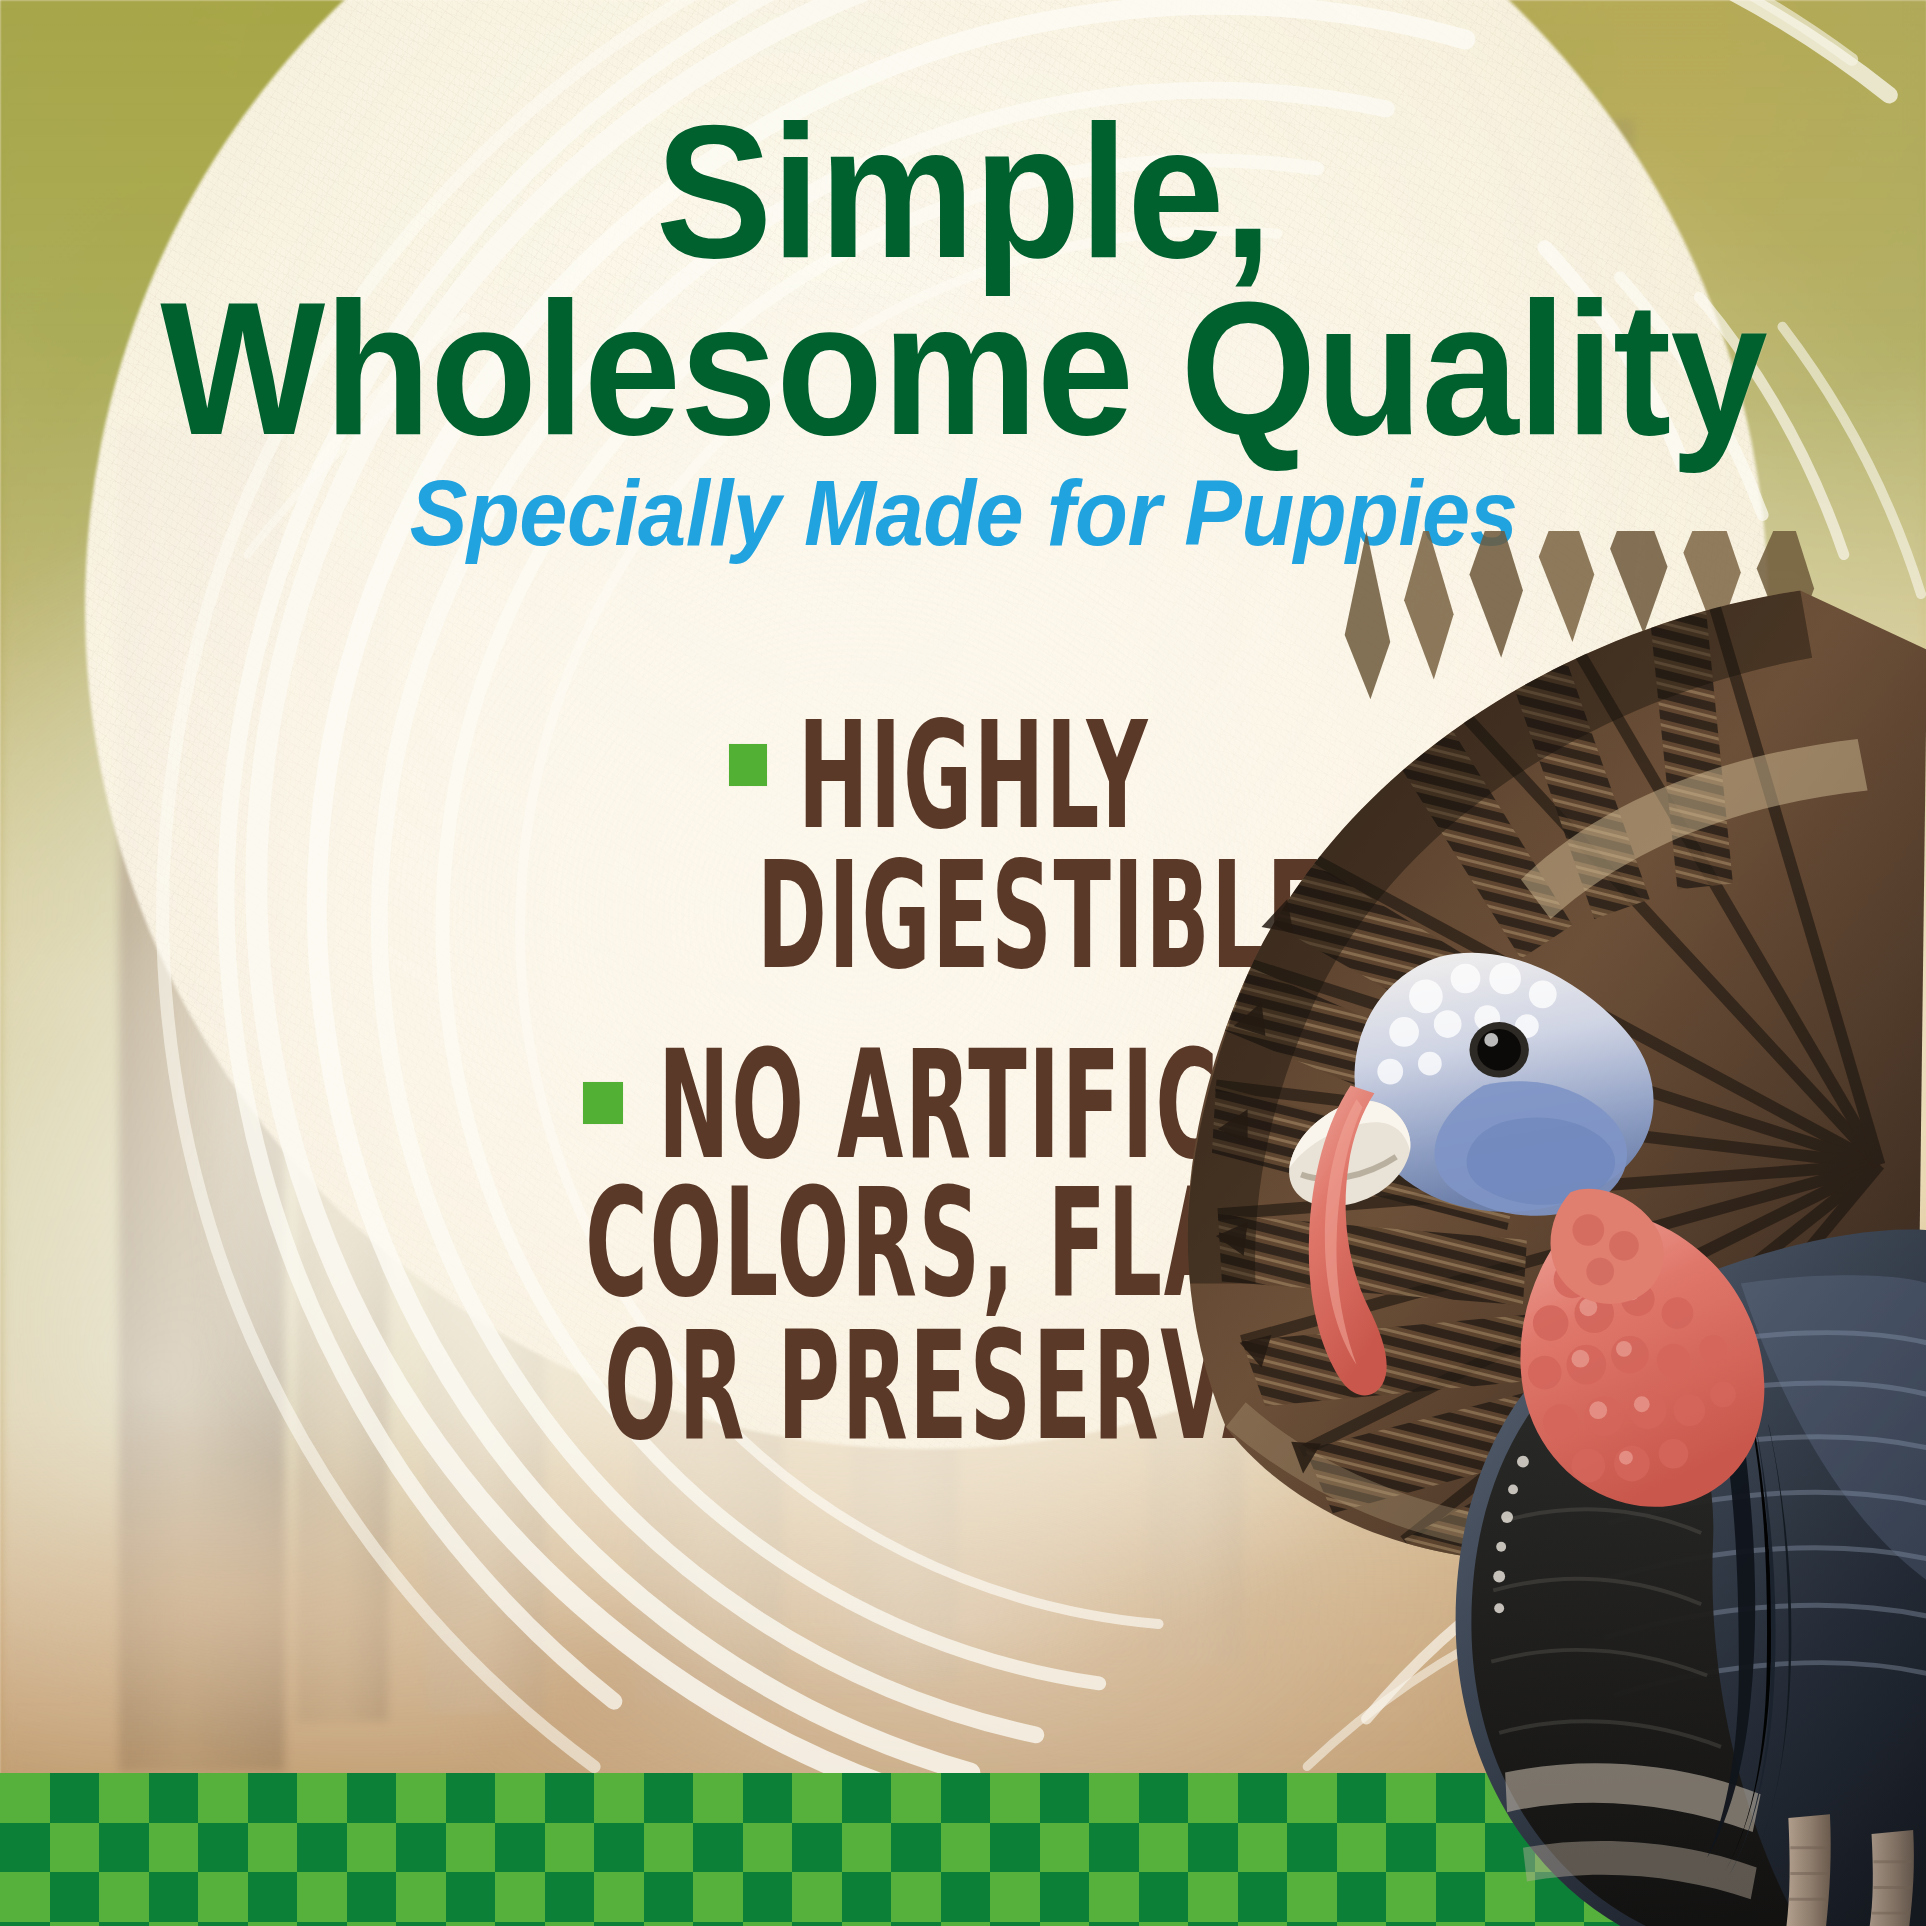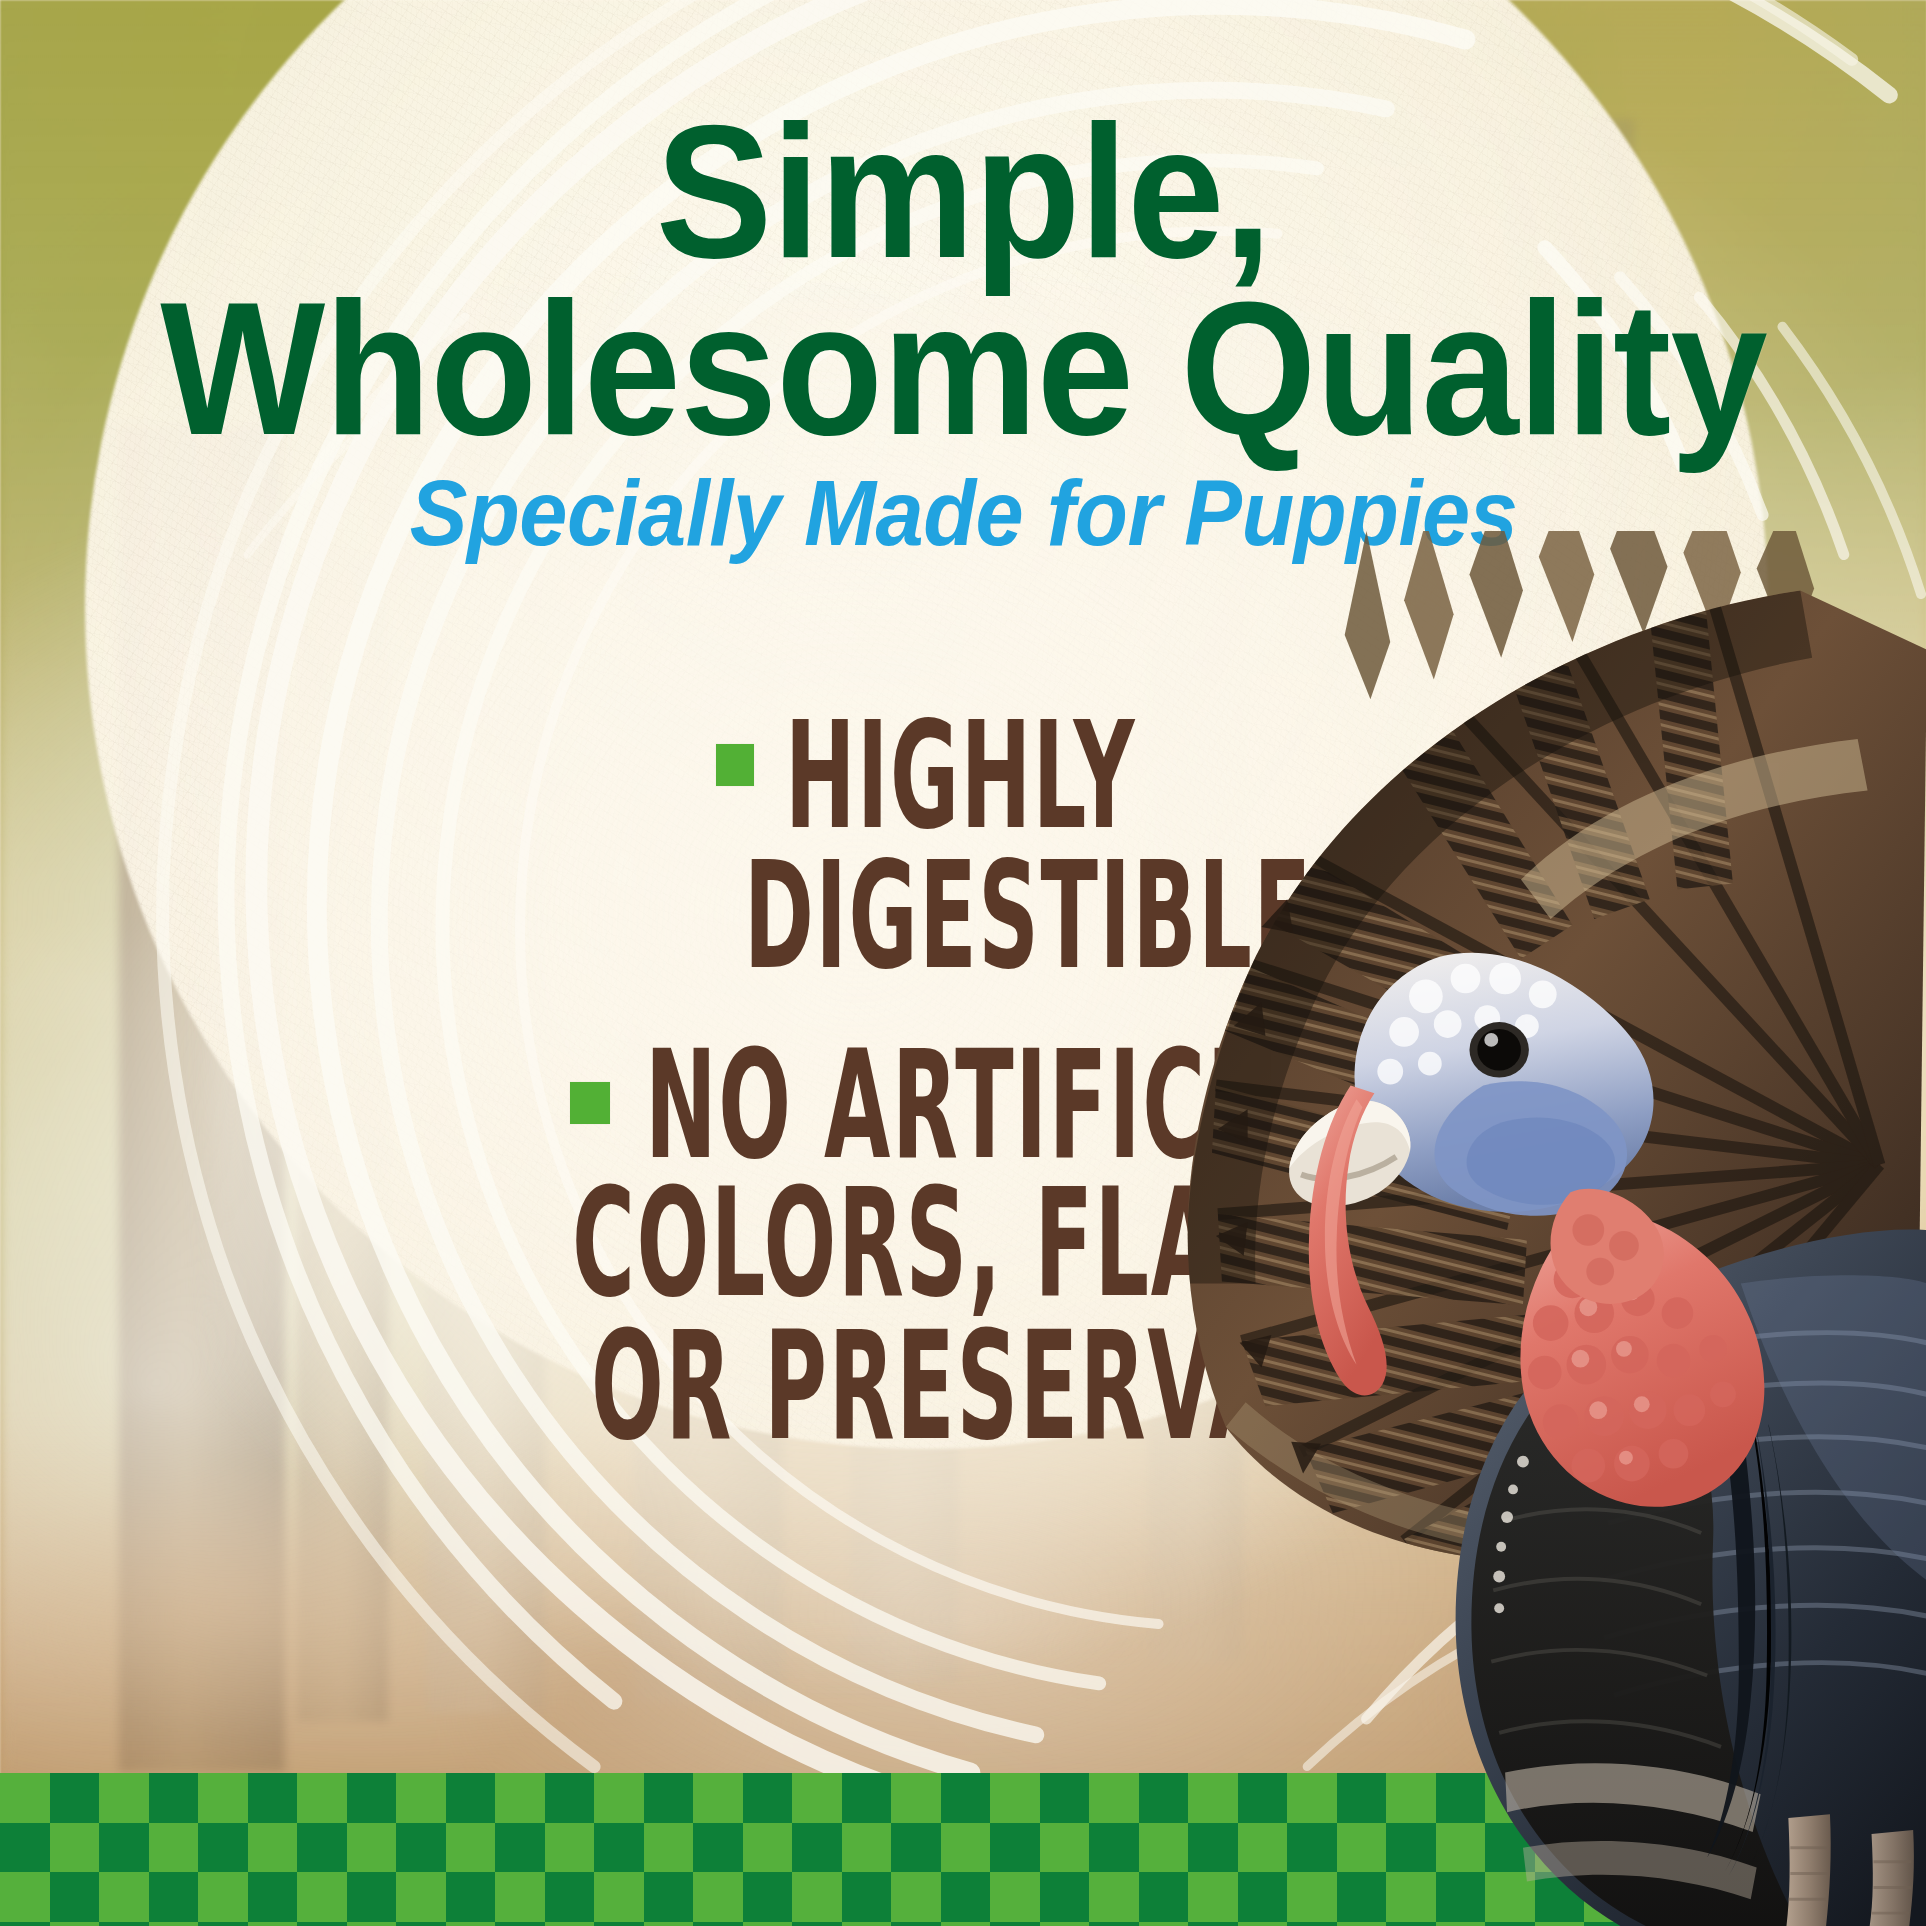--- a/index.html
+++ b/index.html
@@ -108,21 +108,21 @@
     color:#21a3e0;
     font-size:92px;
     font-weight:700;
     font-style:italic;
     letter-spacing:-0.5px;
     transform:scaleX(.94);
     transform-origin:50% 0;
   }
 
   
-  .bullets{position:absolute;left:0;top:0;width:1287px;height:1610px;text-align:right;}
+  .bullets{position:absolute;left:13px;top:0;width:1287px;height:1610px;text-align:right;}
 
   .bullet-sq{
     position:absolute;
     background:#52b035;
     box-shadow:0 0 0 0.5px rgba(0,0,0,.04);
   }
   .bsq-1{left:716px;top:744px;width:38px;height:42px;}
   .bsq-2{left:570px;top:1082px;width:40px;height:42px;}
 
   .feat-line{

